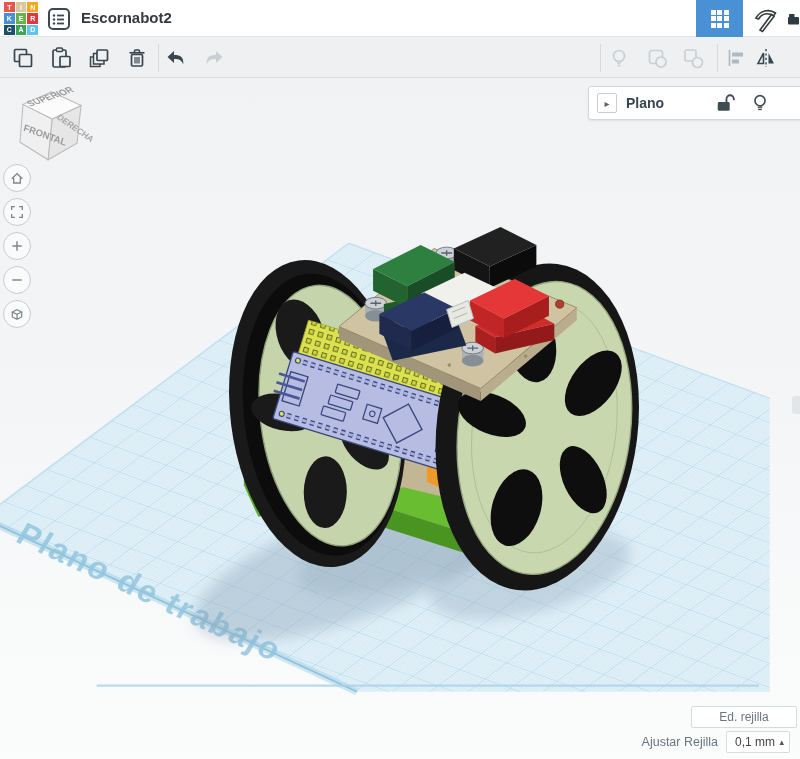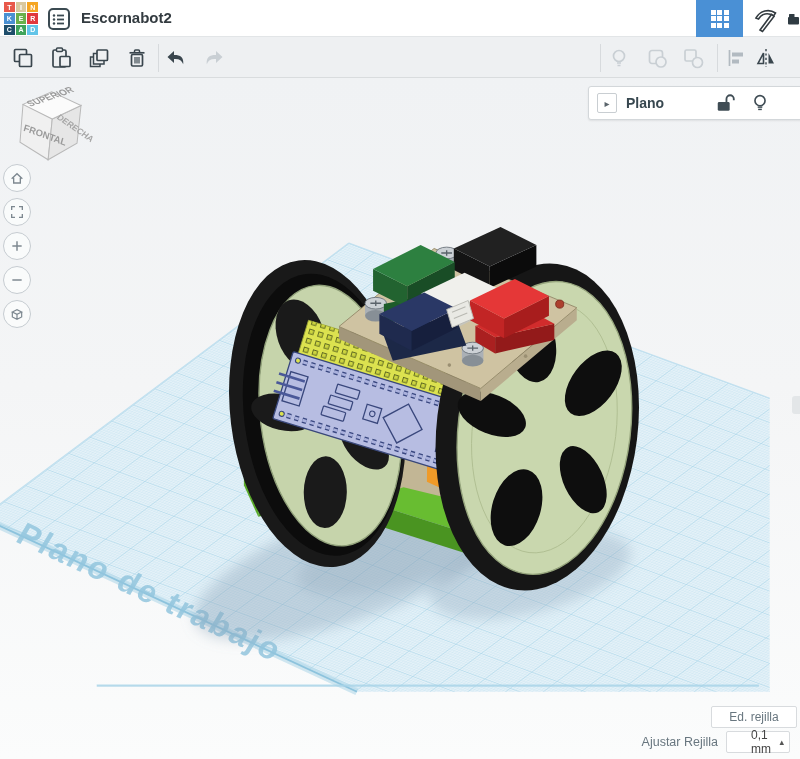--- a/index.html
+++ b/index.html
@@ -49,28 +49,28 @@
   .forma { position:absolute; left:588px; top:8px; width:224px; height:34px; background:#fff;
            border:1px solid #d3d7da; border-radius:3px; box-shadow:0 1px 2px rgba(0,0,0,.08);
            display:flex; align-items:center; padding:0 8px; }
   .forma .expander { width:20px; height:20px; border:1px solid #c9ced2; border-radius:2px; background:#fff;
            display:flex; align-items:center; justify-content:center; font-size:10px; color:#5a646b; cursor:pointer; }
   .forma .flabel { margin-left:9px; font-size:14px; font-weight:700; color:#37474f; }
   .forma .ficons { position:absolute; right:40px; display:flex; gap:12px; color:#3f4c54; }
   .forma .ficons .fi { width:22px; height:22px; cursor:pointer; }
 
   
-  .edit-grid-btn { position:absolute; right:3px; top:628px; width:86px; height:22px; background:#fff;
+  .edit-grid-btn { position:absolute; right:3px; top:628px; width:106px; height:22px; background:#fff;
            border:1px solid #d8dbde; border-radius:2px; font-size:12px; color:#68767f;
            display:flex; align-items:center; justify-content:center; cursor:pointer; }
   .snap-row { position:absolute; right:10px; top:653px; display:flex; align-items:center; gap:8px;justify-content:flex-end; }
   .snap-label { font-size:12.5px; color:#68767f; }
   .snap-select { position:relative; width:64px; height:22px; background:#fff; border:1px solid #d8dbde;
            border-radius:2px; font-size:12px; color:#444; display:flex; align-items:center;
-           padding-left:24px; cursor:pointer; }
+           padding-left:8px; cursor:pointer; }
   .snap-select .caret { position:absolute; right:5px; font-size:9px; color:#555; }
 
   .edge-tab { position:absolute; right:0; top:318px; width:8px; height:18px; background:#e3e6e8;
            border-radius:3px 0 0 3px; cursor:pointer; }
 
   svg { display:block; }
 </style>
 </head>
 <body>
 

